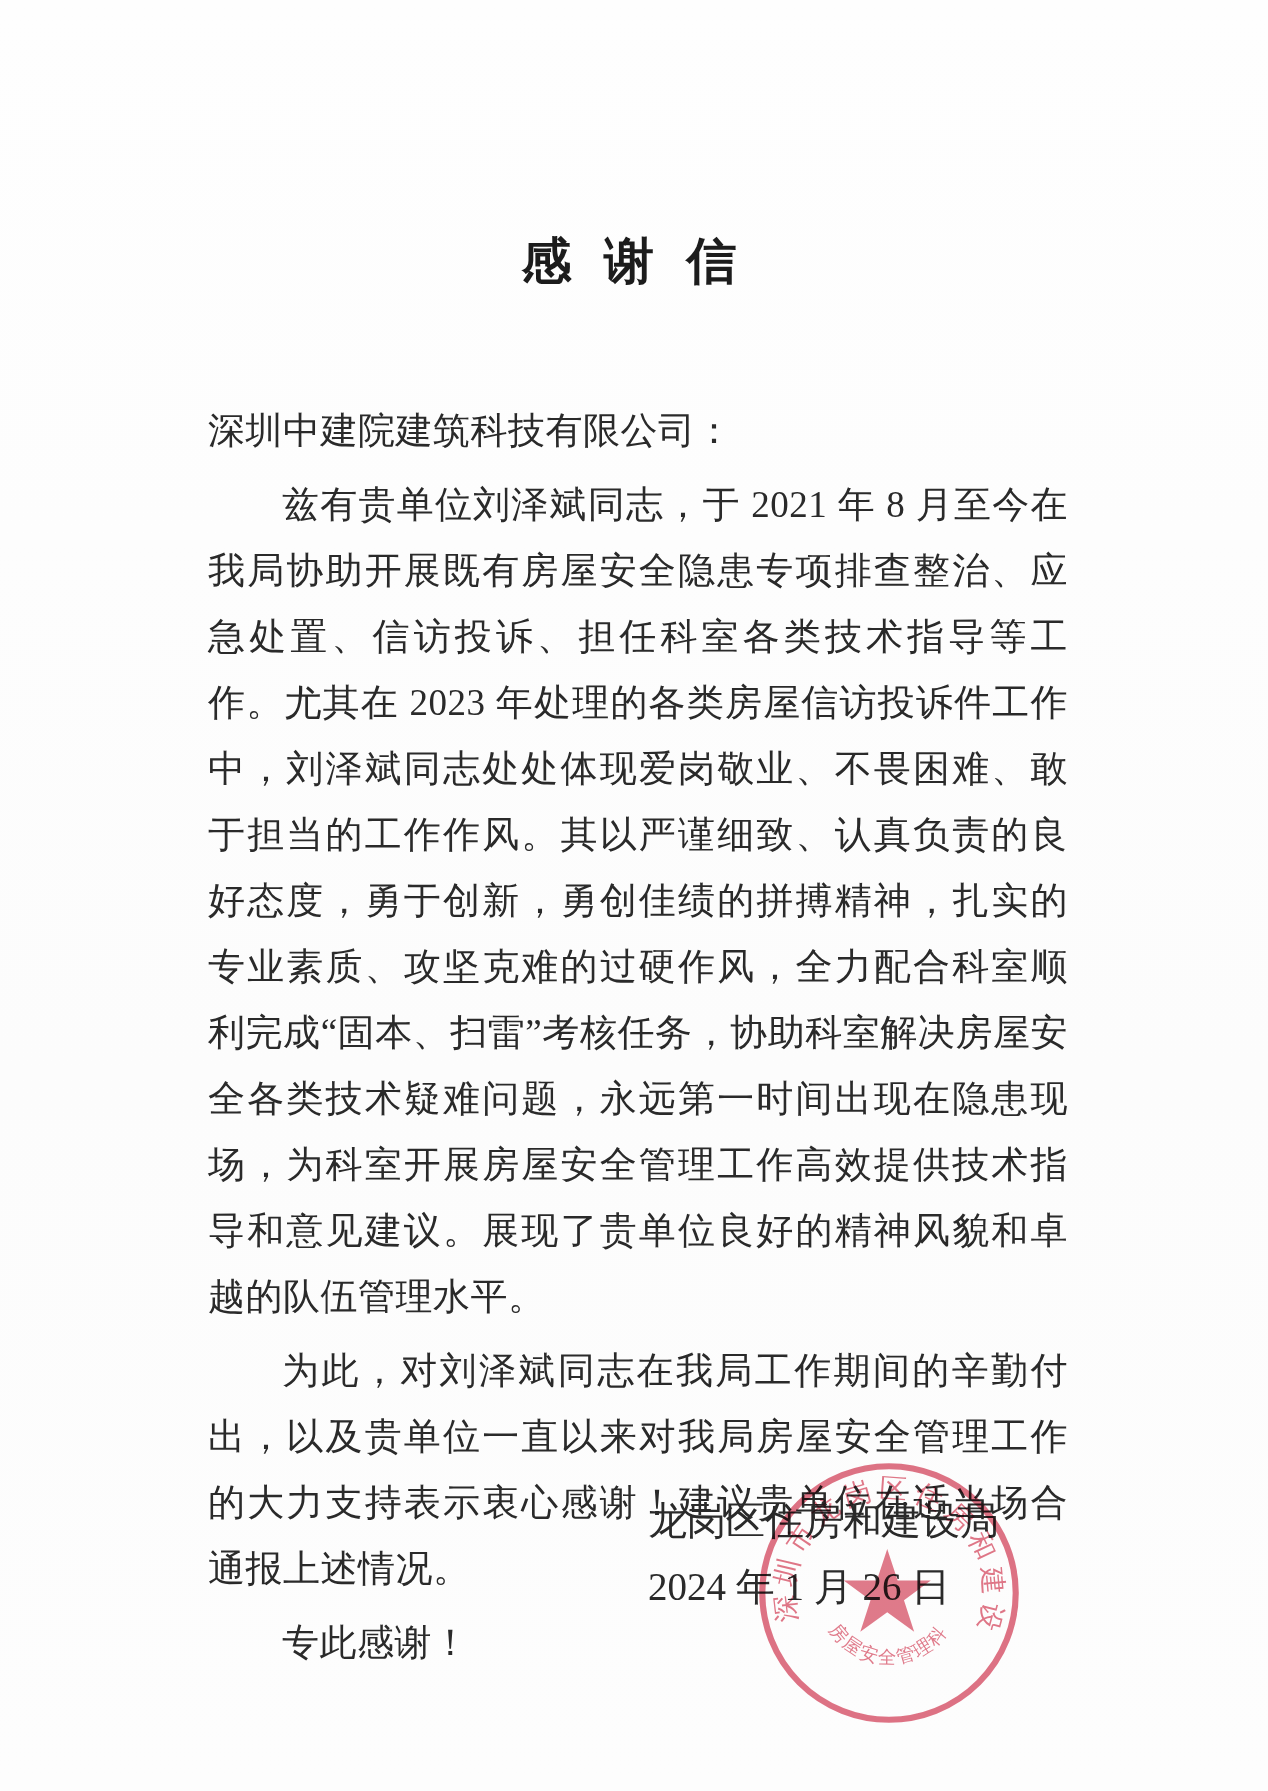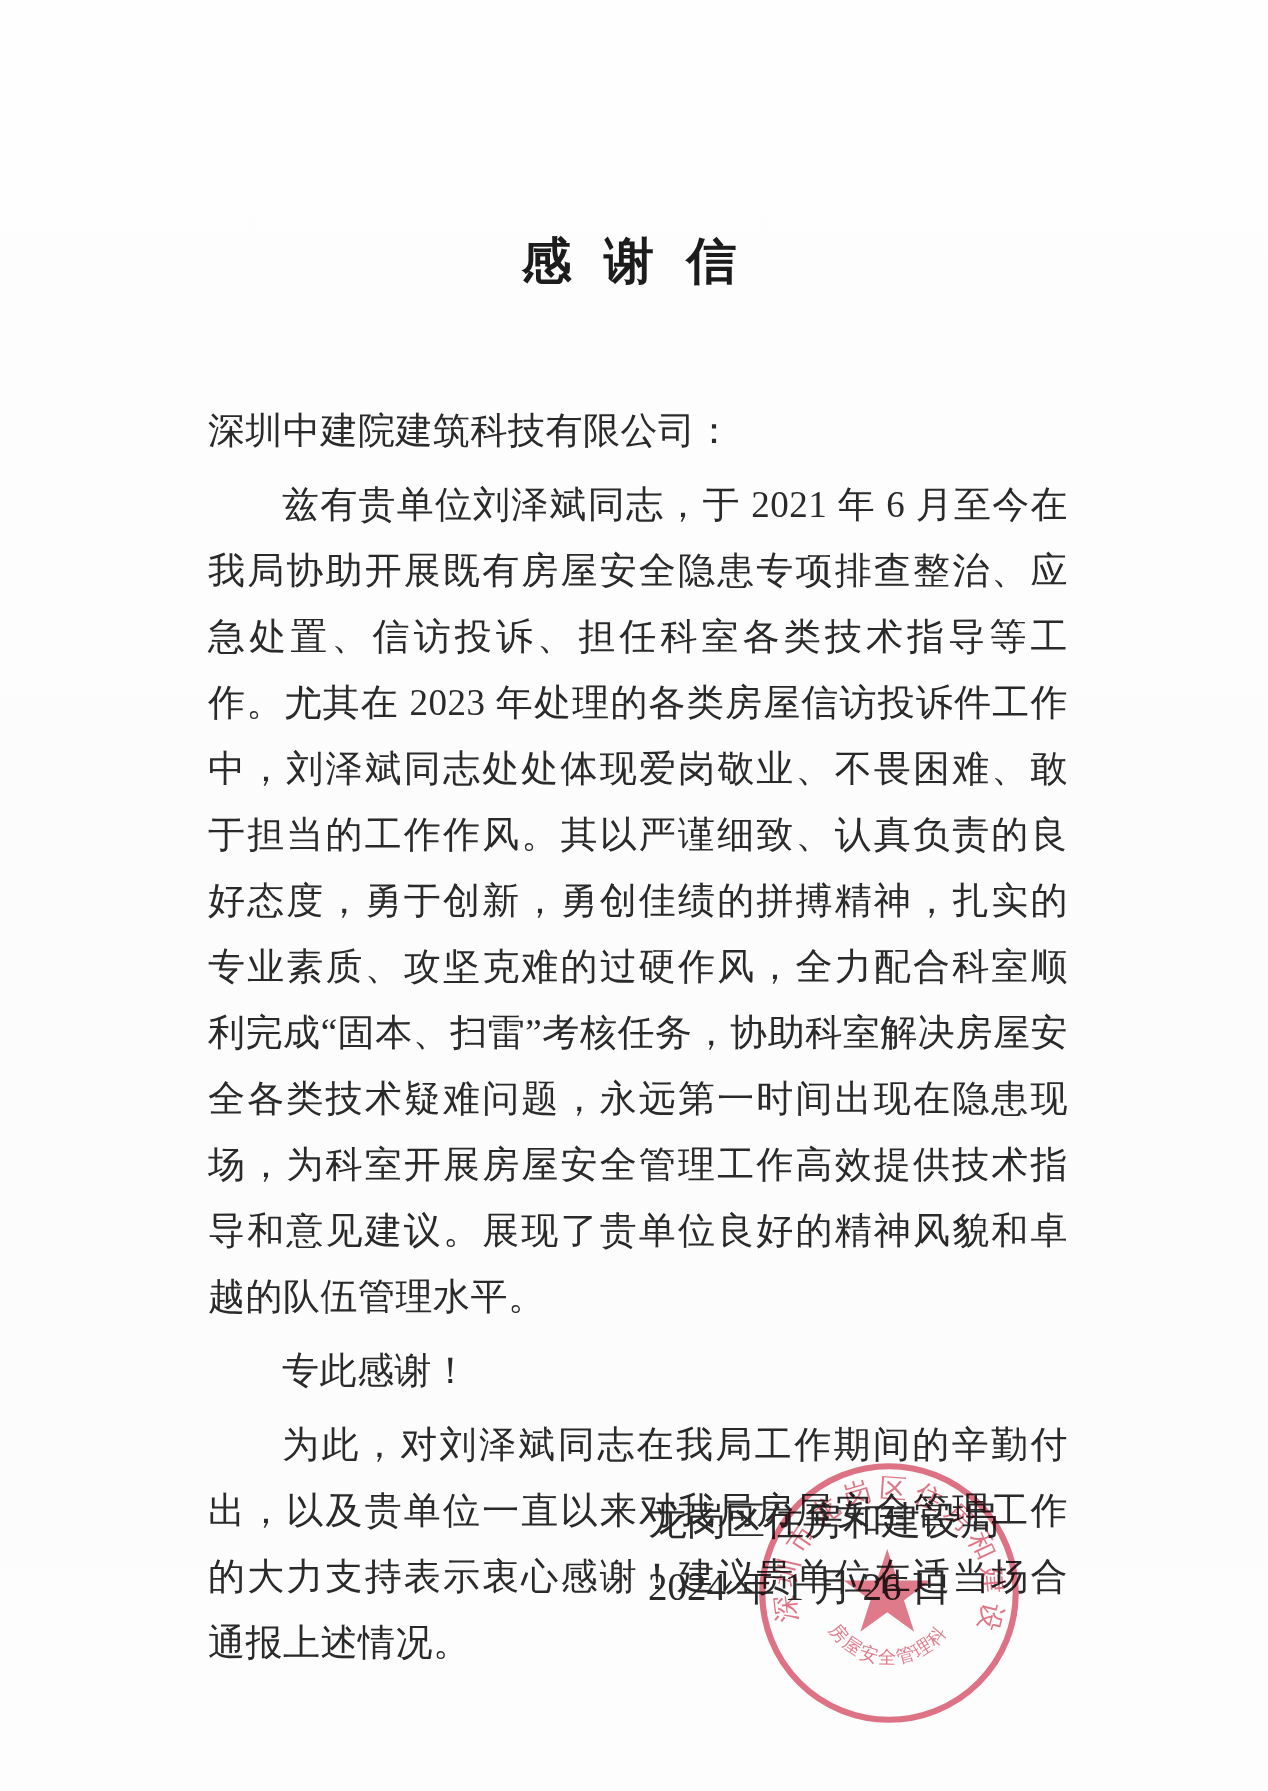--- a/index.html
+++ b/index.html
@@ -56,23 +56,23 @@
 </style>
 </head>
 <body>
 
 <div class="page">
 
   <div class="letter-title">感 谢 信</div>
 
   <div class="letter-body">
     <p class="salutation">深圳中建院建筑科技有限公司：</p>
-    <p>兹有贵单位刘泽斌同志，于 2021 年 6 月至今在我局协助开展既有房屋安全隐患专项排查整治、应急处置、信访投诉、担任科室各类技术指导等工作。尤其在 2023 年处理的各类房屋信访投诉件工作中，刘泽斌同志处处体现爱岗敬业、不畏困难、敢于担当的工作作风。其以严谨细致、认真负责的良好态度，勇于创新，勇创佳绩的拼搏精神，扎实的专业素质、攻坚克难的过硬作风，全力配合科室顺利完成“固本、扫雷”考核任务，协助科室解决房屋安全各类技术疑难问题，永远第一时间出现在隐患现场，为科室开展房屋安全管理工作高效提供技术指导和意见建议。展现了贵单位良好的精神风貌和卓越的队伍管理水平。</p>
+    <p>兹有贵单位刘泽斌同志，于 2021 年 8 月至今在我局协助开展既有房屋安全隐患专项排查整治、应急处置、信访投诉、担任科室各类技术指导等工作。尤其在 2023 年处理的各类房屋信访投诉件工作中，刘泽斌同志处处体现爱岗敬业、不畏困难、敢于担当的工作作风。其以严谨细致、认真负责的良好态度，勇于创新，勇创佳绩的拼搏精神，扎实的专业素质、攻坚克难的过硬作风，全力配合科室顺利完成“固本、扫雷”考核任务，协助科室解决房屋安全各类技术疑难问题，永远第一时间出现在隐患现场，为科室开展房屋安全管理工作高效提供技术指导和意见建议。展现了贵单位良好的精神风貌和卓越的队伍管理水平。</p>
+    <p>为此，对刘泽斌同志在我局工作期间的辛勤付出，以及贵单位一直以来对我局房屋安全管理工作的大力支持表示衷心感谢！建议贵单位在适当场合通报上述情况。</p>
     <p>专此感谢！</p>
-    <p>为此，对刘泽斌同志在我局工作期间的辛勤付出，以及贵单位一直以来对我局房屋安全管理工作的大力支持表示衷心感谢！建议贵单位在适当场合通报上述情况。</p>
   </div>
 
   <div class="signature-block">
     <p class="sig-line">龙岗区住房和建设局</p>
     <p class="sig-line">2024 年 1 月 26 日</p>
   </div>
 
   <div class="seal">
     <svg viewBox="0 0 300 300" xmlns="http://www.w3.org/2000/svg">
       <defs>

